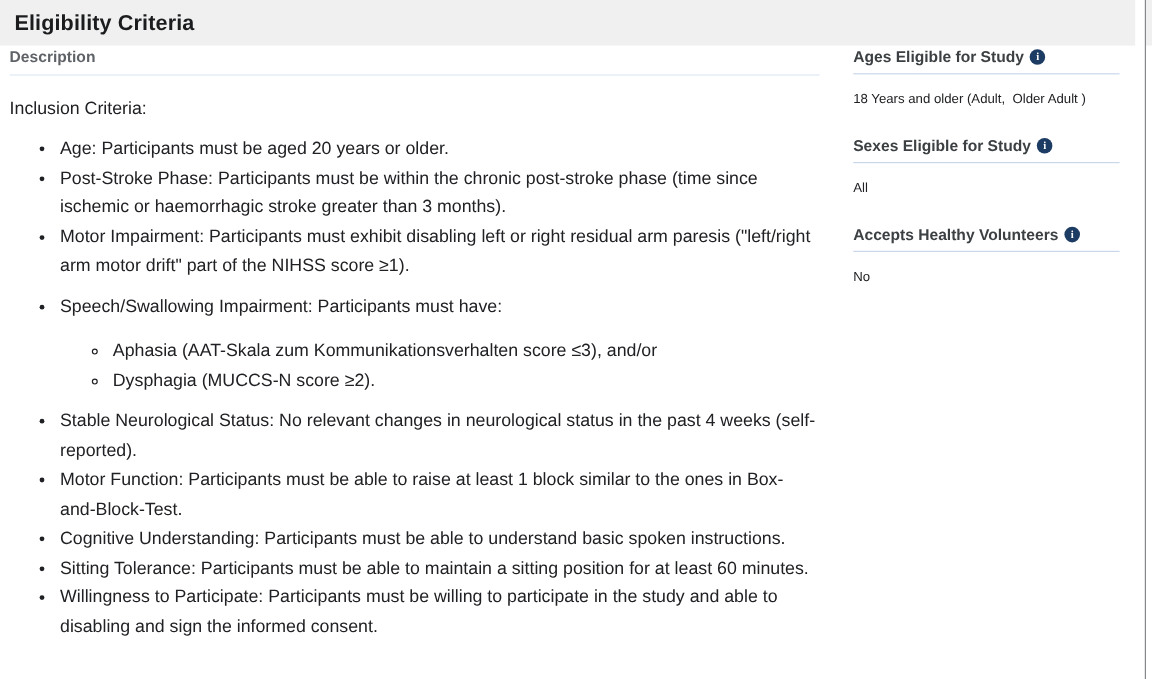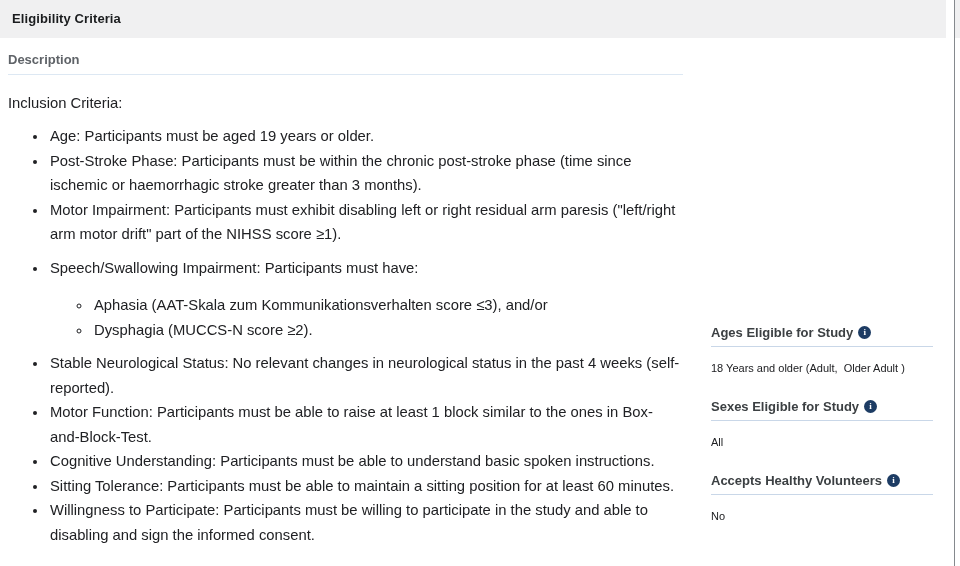--- a/index.html
+++ b/index.html
@@ -13,29 +13,28 @@
   .card {
     position: absolute; left: 0; top: 0;
     width: 946px; height: 566px;
     background: #ffffff;
   }
   .card-header {
     height: 38px;
     background: #f0f0f1;
     line-height: 38px;
     padding: 0 12px;
-    font-size: 13px;
+    font-size: 18px;
     font-weight: bold;
     color: #1a1c1e;
     letter-spacing: 0.1px;
   }
   .content {
     display: flex;
-    padding: 14px 0 0 8px;
-    align-items: flex-end;
+    padding: 2px 0 0 8px;
   }
   .left-col { width: 675px; margin-right: 28px; }
   .section-label {
     font-size: 13px;
     font-weight: bold;
     color: #5f6368;
     padding-bottom: 7px;
     border-bottom: 1px solid #dde8f3;
   }
   .intro {
@@ -110,21 +109,21 @@
 
   <div class="card-header">Eligibility Criteria</div>
 
   <div class="content">
 
     <div class="left-col">
       <div class="section-label">Description</div>
       <p class="intro">Inclusion Criteria:</p>
 
       <ul class="main-list">
-        <li><span>Age: Participants must be aged 19 years or older.</span></li>
+        <li><span>Age: Participants must be aged 20 years or older.</span></li>
         <li><span>Post-Stroke Phase: Participants must be within the chronic post-stroke phase (time since ischemic or haemorrhagic stroke greater than 3 months).</span></li>
         <li><span>Motor Impairment: Participants must exhibit disabling left or right residual arm paresis ("left/right arm motor drift" part of the NIHSS score ≥1).</span></li>
         <li class="spaced">
           <span>Speech/Swallowing Impairment: Participants must have:</span>
           <ul class="sub-list">
             <li><span>Aphasia (AAT-Skala zum Kommunikationsverhalten score ≤3), and/or</span></li>
             <li><span>Dysphagia (MUCCS-N score ≥2).</span></li>
           </ul>
         </li>
         <li><span>Stable Neurological Status: No relevant changes in neurological status in the past 4 weeks (self-reported).</span></li>

